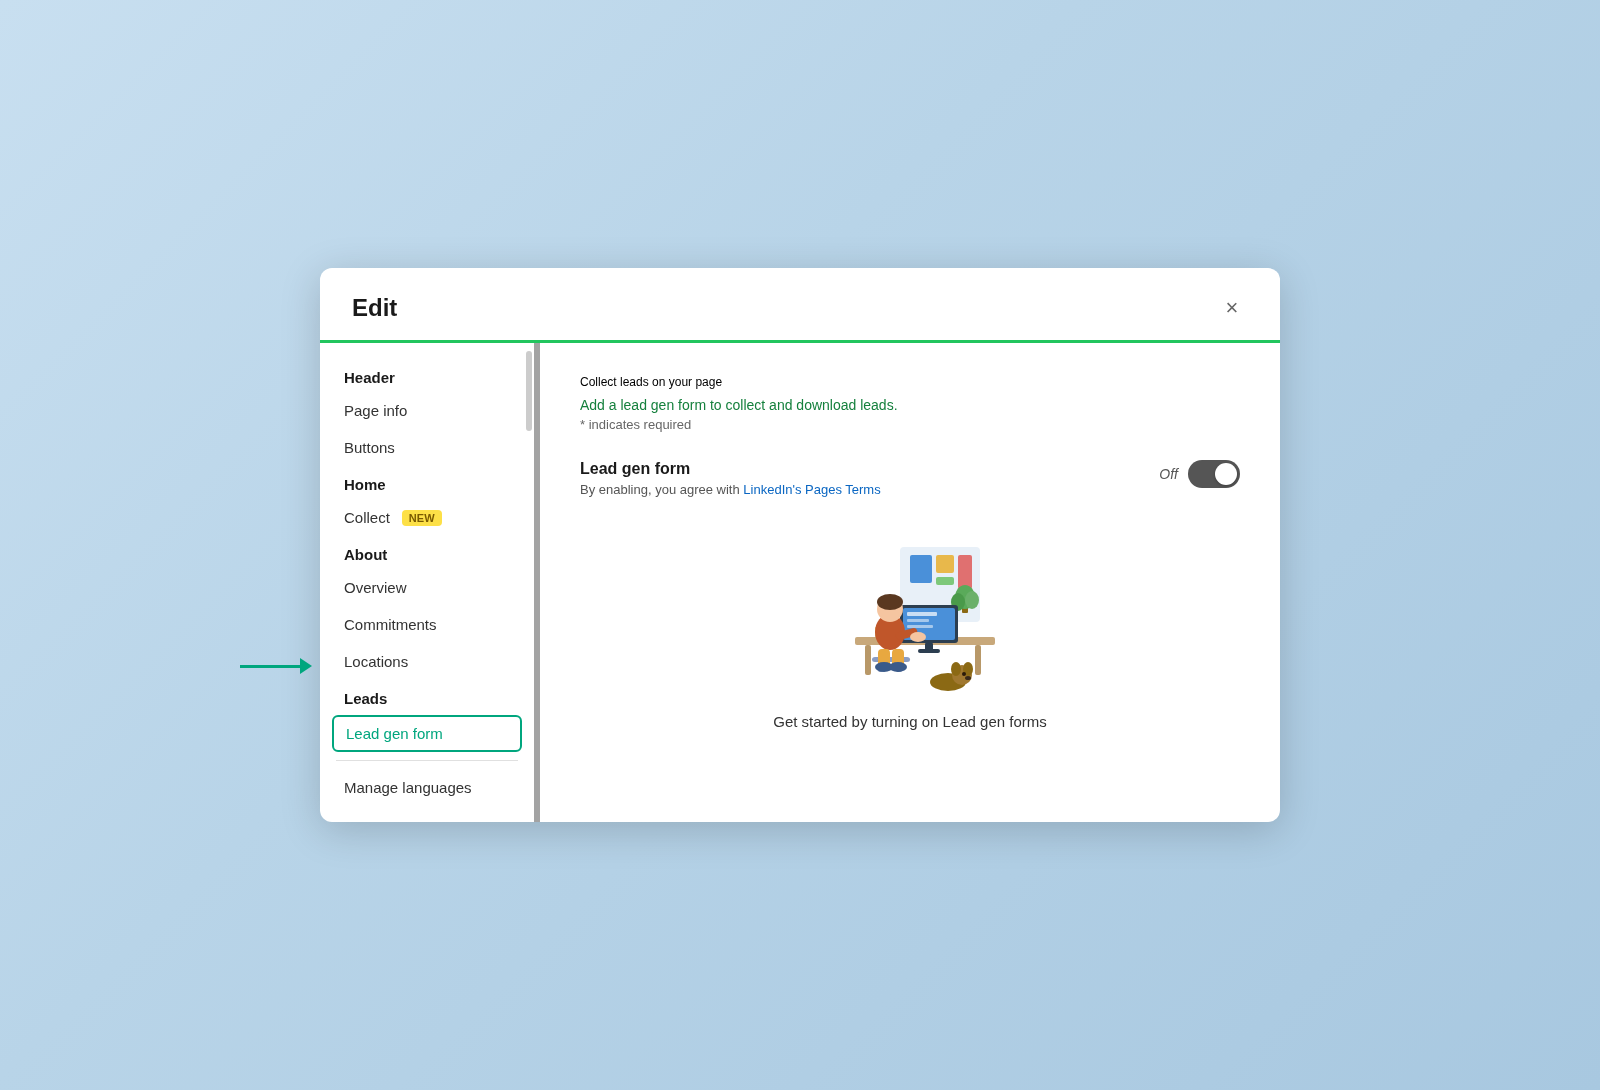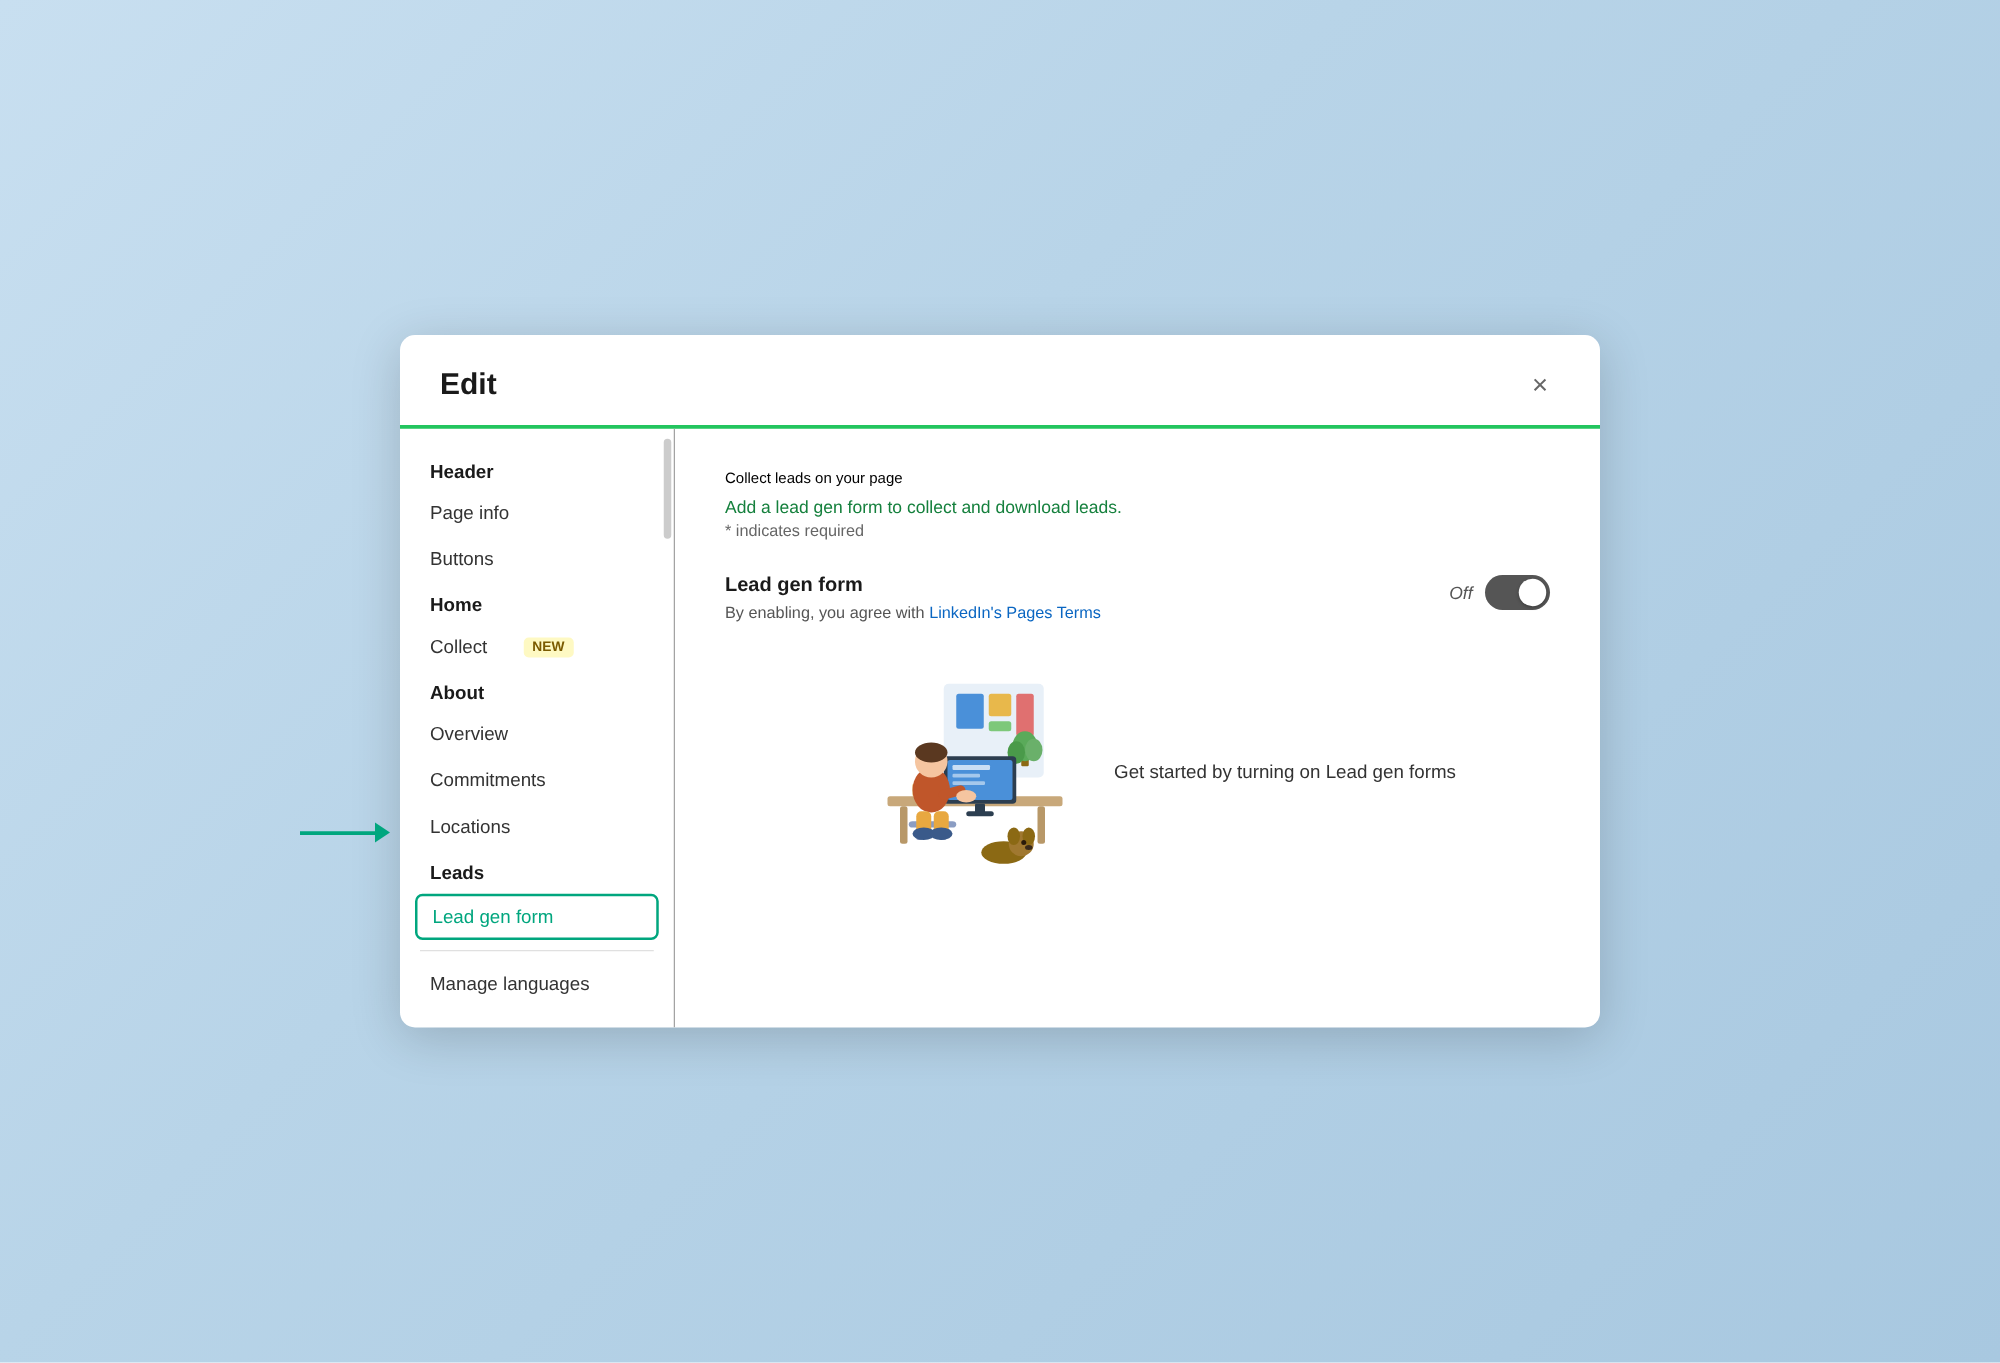--- a/index.html
+++ b/index.html
@@ -84,21 +84,21 @@
     }
 
     .modal-body {
       display: flex;
       flex: 1;
       height: 700px;
     }
 
     .sidebar {
       width: 220px;
-      border-right: 1px solid #a3a3a3;
+      border-right: 6px solid #a3a3a3;
       overflow-y: auto;
       padding: 16px 0;
       flex-shrink: 0;
       position: relative;
     }
 
     .sidebar::-webkit-scrollbar {
       width: 6px;
     }
     .sidebar::-webkit-scrollbar-thumb {
@@ -136,27 +136,27 @@
     .sidebar-item.active {
       border: 2px solid #00a67e;
       border-radius: 6px;
       margin: 2px 12px;
       padding: 8px 12px;
       color: #00a67e;
       font-weight: 500;
     }
 
     .new-badge {
-      background: #fef9c3;
+      background: #fde047;
       color: #7a5a00;
       font-size: 11px;
       font-weight: 600;
       padding: 2px 7px;
       border-radius: 4px;
-      margin-left: 21px;
+      margin-left: 4px;
     }
 
     .sidebar-divider {
       border: none;
       border-top: 1px solid #e0e0e0;
       margin: 8px 16px;
     }
 
     .content {
       flex: 1;
@@ -240,21 +240,21 @@
       background: #ffffff;
       border-radius: 50%;
       position: absolute;
       right: 3px;
       top: 3px;
       box-shadow: 0 1px 3px rgba(0,0,0,0.3);
     }
 
     .illustration-area {
       display: flex;
-      flex-direction: row;
+      flex-direction: column;
       align-items: center;
       justify-content: center;
       margin-top: 40px;
       gap: 16px;
     }
 
     .illustration {
       width: 220px;
       height: 160px;
     }

